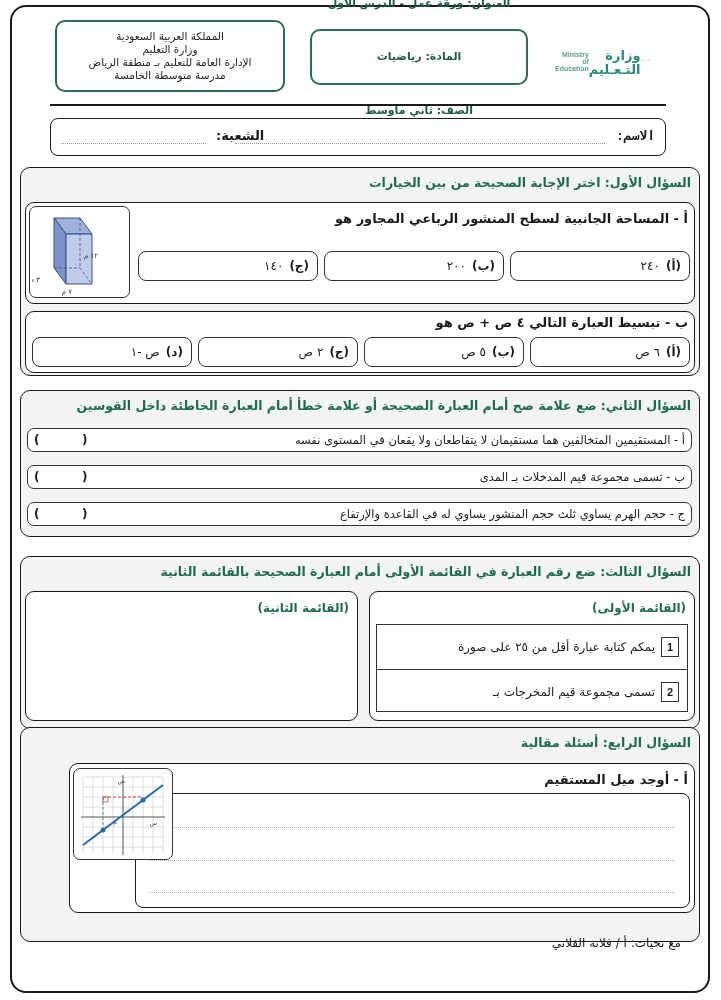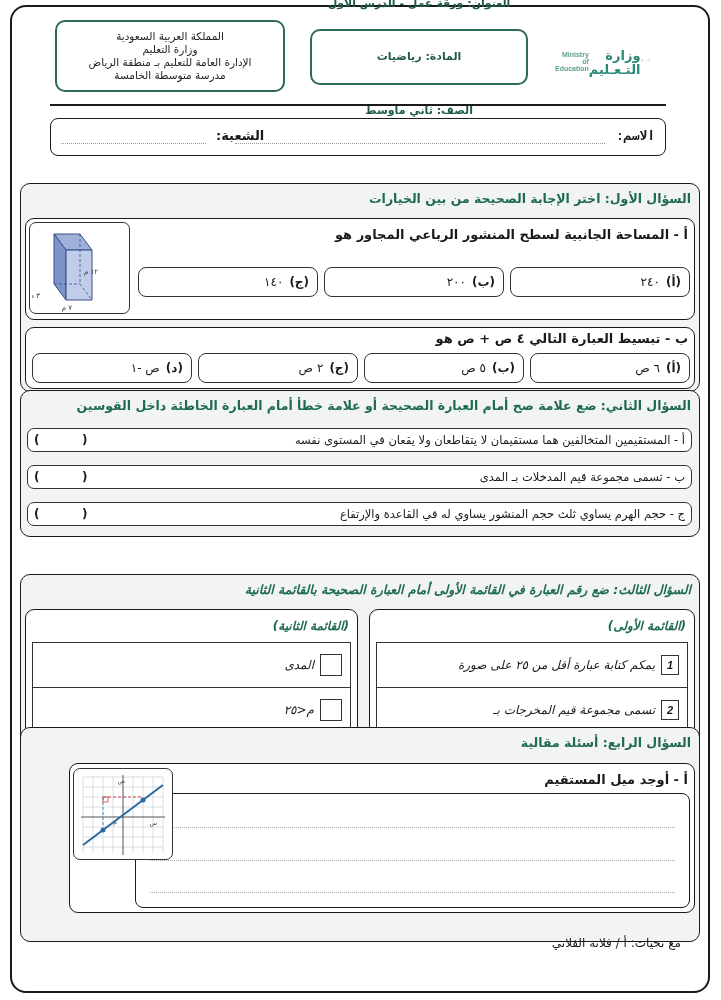--- a/index.html
+++ b/index.html
@@ -168,21 +168,21 @@
 
 <div class="header-rule"></div>
 
 <div class="name-box">
   <span class="name-label">الاسم:</span>
   <div class="name-line"></div>
   <span class="class-label">الشعبة:</span>
   <div class="class-line"></div>
 </div>
 
-<div class="section" style="top:167px; height:209px;margin-top:16px;">
+<div class="section" style="top:167px; height:209px;">
   <div class="section-title">السؤال الأول: اختر الإجابة الصحيحة من بين الخيارات</div>
 
   <div class="inner" style="left:4px; right:4px; top:34px; height:102px;">
     <div class="q-text" style="top:8px;">أ - المساحة الجانبية لسطح المنشور الرباعي المجاور هو</div>
 
     <div class="opt" style="right:4px; top:48px; width:180px;">
       <span class="letter">(أ)</span>
       <span>٢٤٠</span>
     </div>
     <div class="opt" style="right:190px; top:48px; width:180px;">
@@ -246,49 +246,39 @@
     <span style="position:absolute; left:16px; width:36px; height:18px;"></span>
   </div>
   <div class="tf-row" style="top:111px;">
     <span class="tf-text">ج - حجم الهرم يساوي ثلث حجم المنشور يساوي له في القاعدة والإرتفاع</span>
     <span class="paren" style="left:54px;">(</span>
     <span class="paren" style="left:6px;">)</span>
     <span style="position:absolute; left:16px; width:36px; height:18px;"></span>
   </div>
 </div>
 
-<div class="section" style="top:574px; height:173px;font-style:italic;">
+<div class="section" style="top:556px; height:173px;">
   <div class="section-title">السؤال الثالث: ضع رقم العبارة في القائمة الأولى أمام العبارة الصحيحة بالقائمة الثانية</div>
 
   <div class="list-box" style="right:4px; width:326px;">
     <div class="list-title">(القائمة الأولى)</div>
     <div class="list-table">
       <div class="list-row" style="top:0;">
         <span class="num-box">1</span>
         <span>يمكم كتابة عبارة أقل من ٢٥ على صورة</span>
       </div>
       <div class="list-row" style="top:44px;">
         <span class="num-box">2</span>
         <span>تسمى مجموعة قيم المخرجات بـ</span>
       </div>
     </div>
   </div>
 
   <div class="list-box" style="left:4px; width:333px;">
     <div class="list-title">(القائمة الثانية)</div>
-    <div class="list-table">
-      <div class="list-row" style="top:0;">
-        <span class="blank-box"></span>
-        <span>المدى</span>
-      </div>
-      <div class="list-row" style="top:44px;">
-        <span class="blank-box"></span>
-        <span>م&lt;٢٥</span>
-      </div>
-    </div>
   </div>
 </div>
 
 <div class="section" style="top:727px; height:215px;">
   <div class="section-title">السؤال الرابع: أسئلة مقالية</div>
 
   <div class="inner" style="left:4px; right:4px; top:35px; height:150px;margin-left:44px;">
     <div class="q-text" style="top:8px;">أ - أوجد ميل المستقيم</div>
 
     <div class="answer-box" style="right:4px; top:29px; width:555px; height:115px;">

